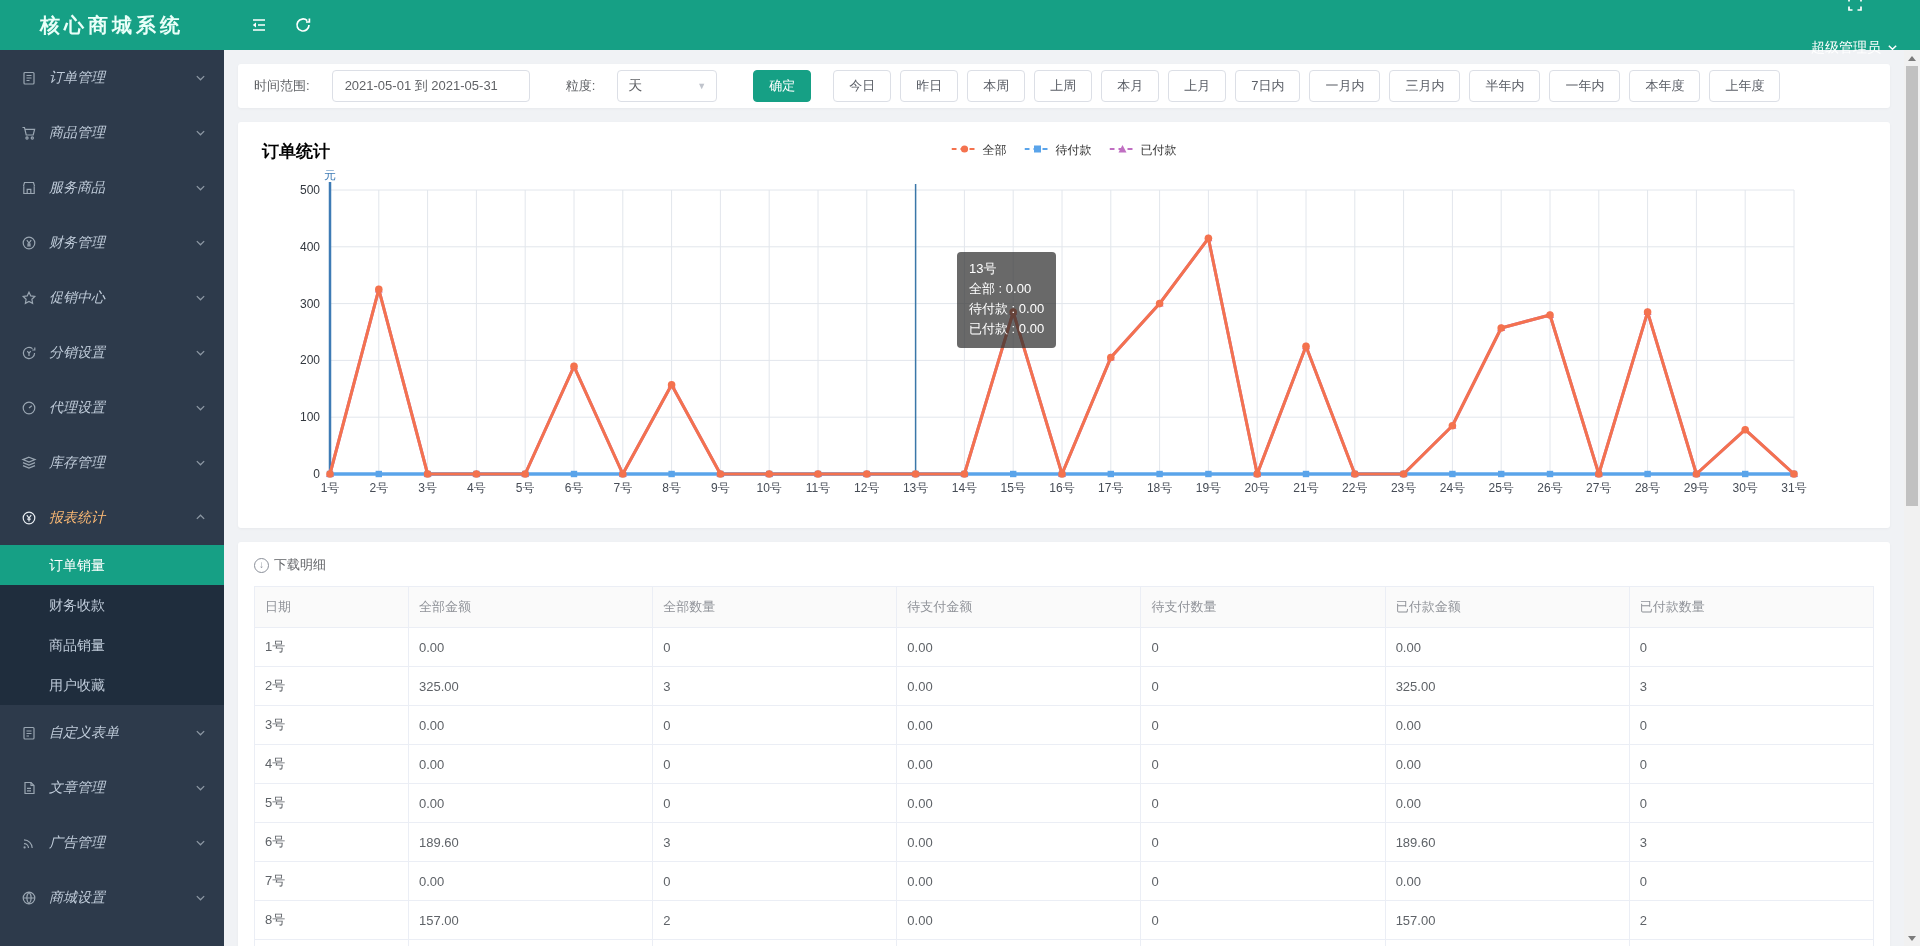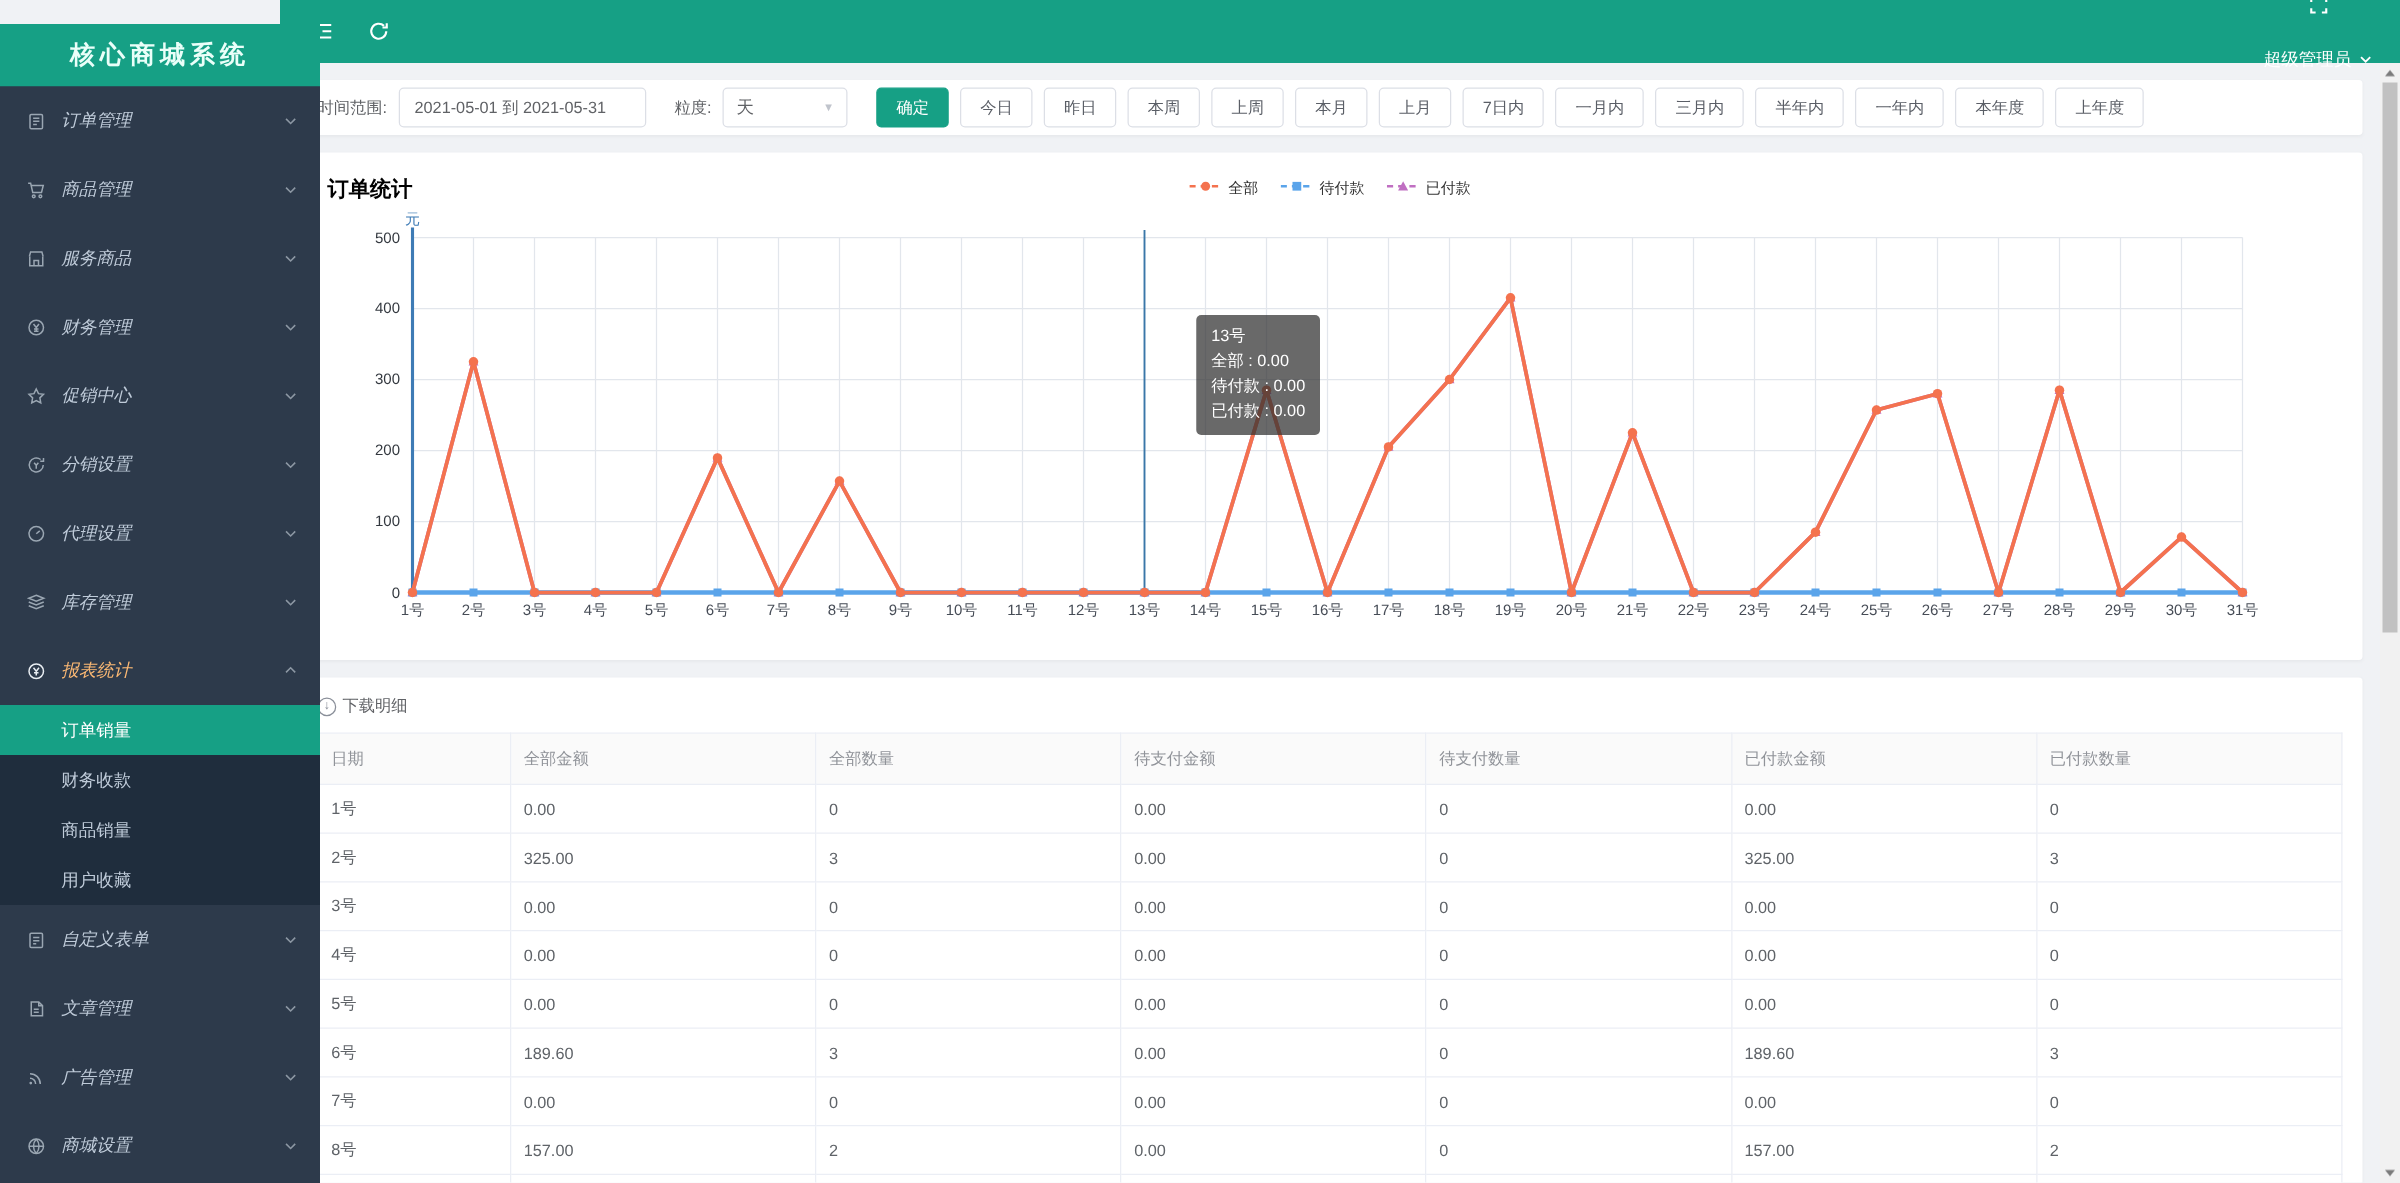--- a/index.html
+++ b/index.html
@@ -7,21 +7,21 @@
     --sidebar-bg:#2d3a4b;
     --submenu-bg:#1f2d3d;
     --main-bg:#f0f2f5;
     --border:#dcdfe6;
     --tborder:#ebeef5;
   }
   *{box-sizing:border-box;margin:0;padding:0;font-family:"Liberation Sans","DejaVu Sans",sans-serif;}
   html,body{width:1920px;height:946px;overflow:hidden;background:var(--main-bg);}
 
   
-  .sidebar{position:fixed;left:0;top:0;bottom:0;width:256px;background:var(--sidebar-bg);z-index:5;margin-top:19px;}
+  .sidebar{position:fixed;left:0;top:0;bottom:0;width:224px;background:var(--sidebar-bg);z-index:5;}
   .logo{height:50px;line-height:50px;text-align:center;background:var(--accent);color:#eafff9;
         font-size:20px;font-weight:bold;letter-spacing:4px;}
   .menu-item{height:55px;display:flex;align-items:center;padding:0 18px 0 20px;color:#bfcbd9;
         font-size:14px;cursor:pointer;}
   .menu-item .mi-icon{width:18px;height:18px;margin-right:11px;color:#9aa6b2;display:flex;align-items:center;justify-content:center;}
   .menu-item .mi-icon svg{width:16px;height:16px;}
   .menu-item .mi-label{flex:1;font-style:italic;}
   .menu-item .mi-caret{color:#8c97a3;display:flex;}
   .menu-item.active{color:#fdba74;}
   .menu-item.active .mi-icon{color:#e8edf2;}
@@ -38,21 +38,21 @@
   .tb-icon svg{width:18px;height:18px;}
   .tb-user{display:flex;align-items:center;gap:6px;font-size:14px;cursor:pointer;}
   .kebab{font-size:17px;line-height:1;cursor:pointer;}
 
   
   .main{position:absolute;left:224px;top:50px;right:16px;bottom:0;background:var(--main-bg);
         padding:14px;overflow:hidden;}
   .card{background:#fff;border-radius:3px;box-shadow:0 1px 3px rgba(0,0,0,.04);}
 
   
-  .filter-card{height:44px;display:flex;align-items:center;gap:9px;padding:0 16px;}
+  .filter-card{height:44px;display:flex;align-items:center;gap:22px;padding:0 16px;}
   .f-label{font-size:13px;color:#606266;white-space:nowrap;}
   .date-input{width:198px;height:32px;border:1px solid var(--border);border-radius:4px;
         padding:0 12px;font-size:13px;color:#606266;outline:none;background:#fff;}
   .select{width:100px;height:32px;border:1px solid var(--border);border-radius:4px;background:#fff;
         display:flex;align-items:center;justify-content:space-between;padding:0 10px;cursor:pointer;}
   .select .sel-val{font-size:14px;color:#606266;}
   .select .sel-caret{font-size:9px;color:#c0c4cc;}
   .btn{height:32px;padding:0 15px;border:1px solid var(--border);border-radius:4px;background:#fff;
         color:#5a5e66;font-size:13px;cursor:pointer;white-space:nowrap;}
   .btn.primary{background:var(--accent);border-color:var(--accent);color:#fff;}

